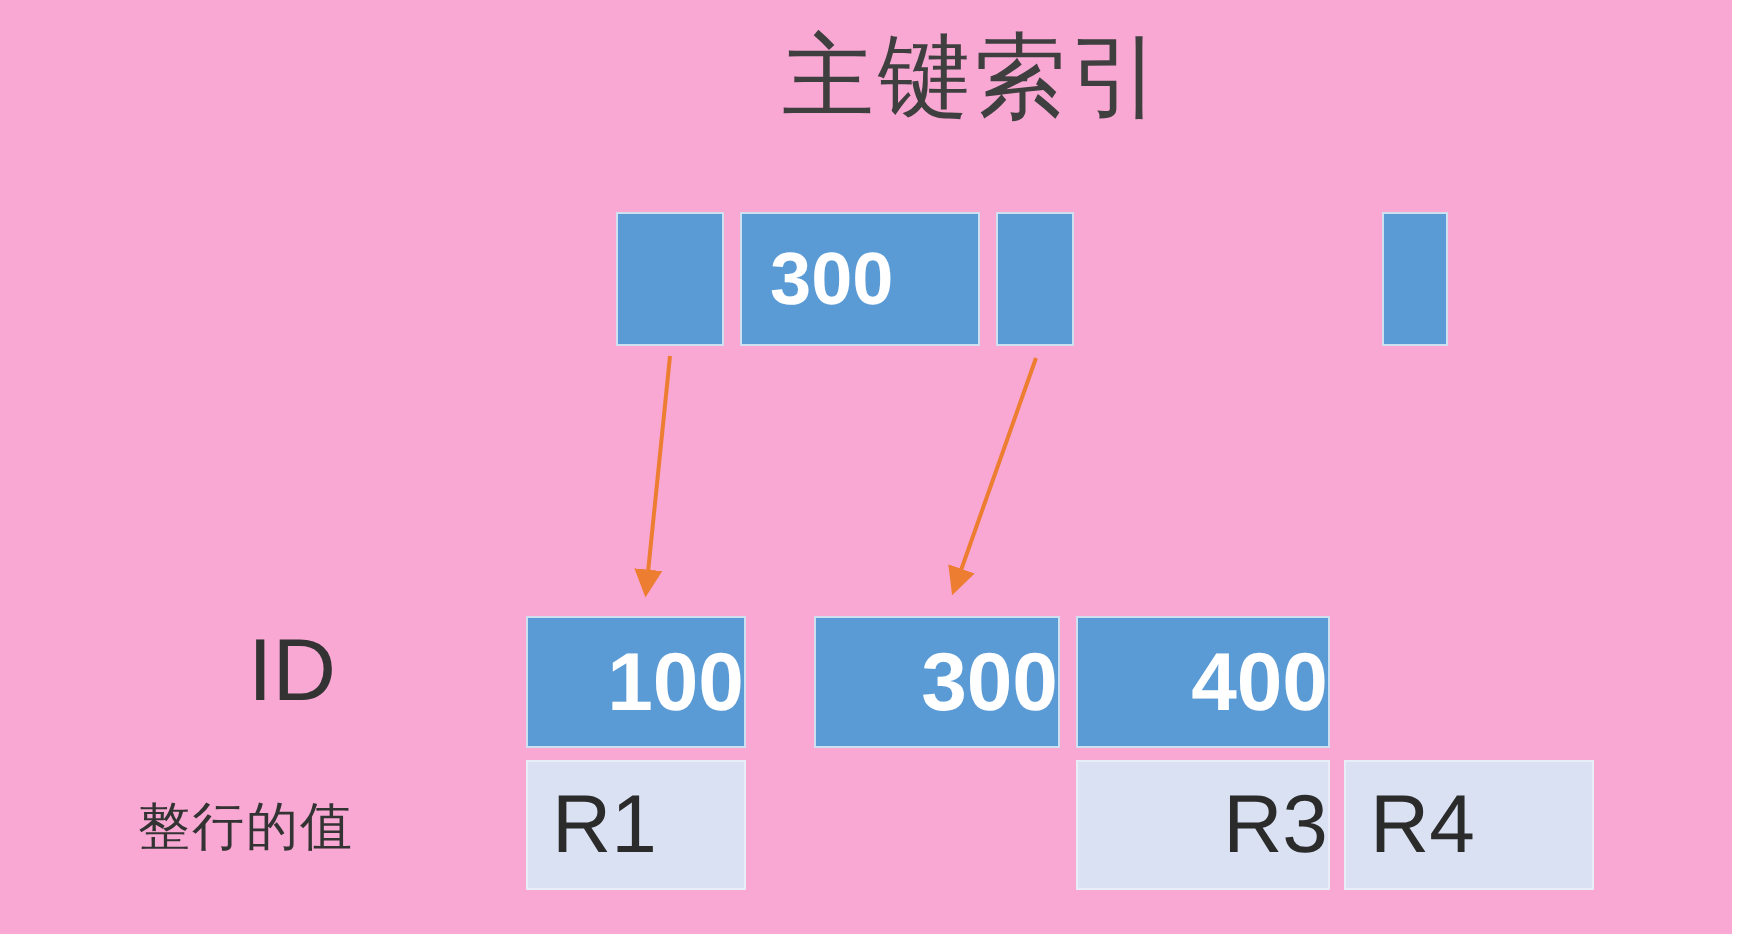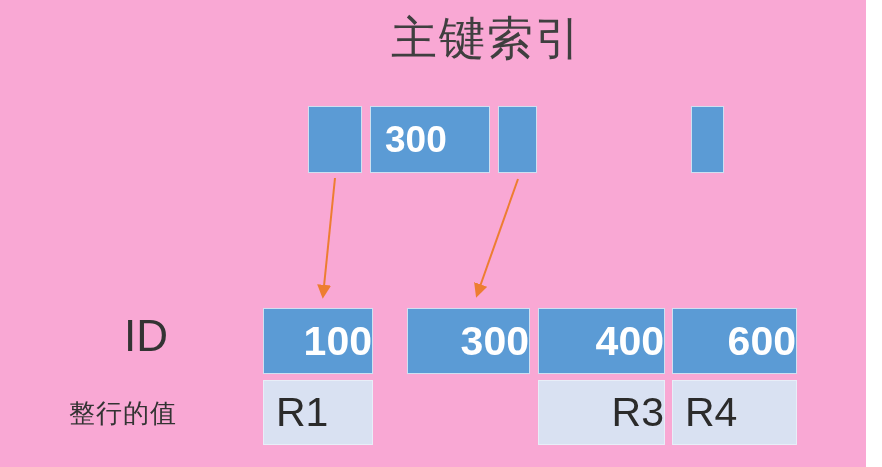--- a/index.html
+++ b/index.html
@@ -125,23 +125,20 @@
 
   <div class="id-cell" style="left:263px; width:110px;">
     <span>100</span>
   </div>
   <div class="id-cell" style="left:407px; width:123px;">
     <span>300</span>
   </div>
   <div class="id-cell" style="left:538px; width:127px;">
     <span>400</span>
   </div>
-  <div class="id-cell" style="left:672px; width:125px;">
-    <span>600</span>
-  </div>
 
   <div class="val-cell" style="left:263px; width:110px;">
     <span>R1</span>
   </div>
   <div class="val-cell" style="left:538px; width:127px;justify-content:flex-end;">
     <span>R3</span>
   </div>
   <div class="val-cell" style="left:672px; width:125px;align-items:center;">
     <span>R4</span>
   </div>

